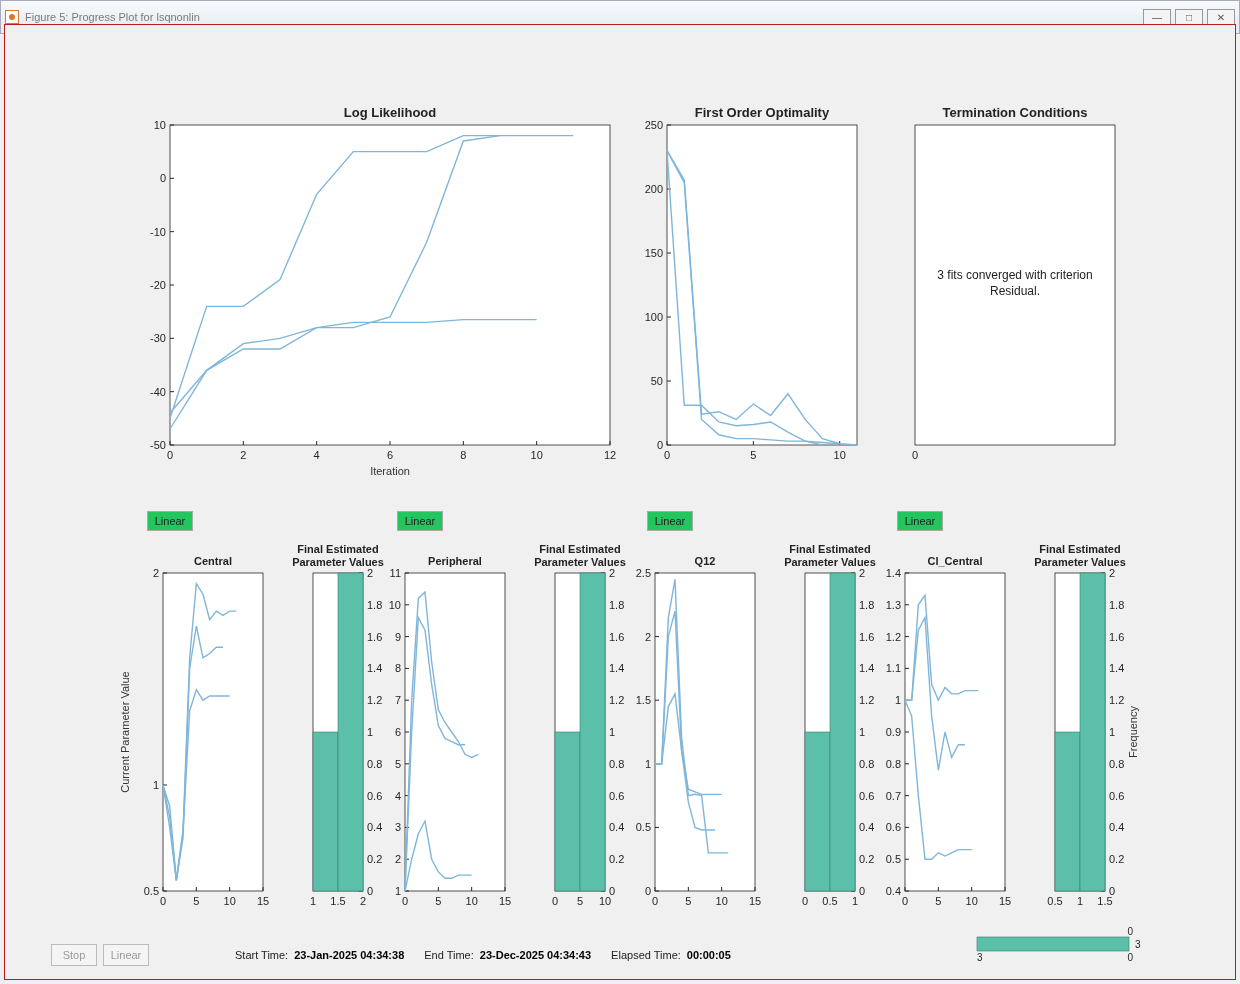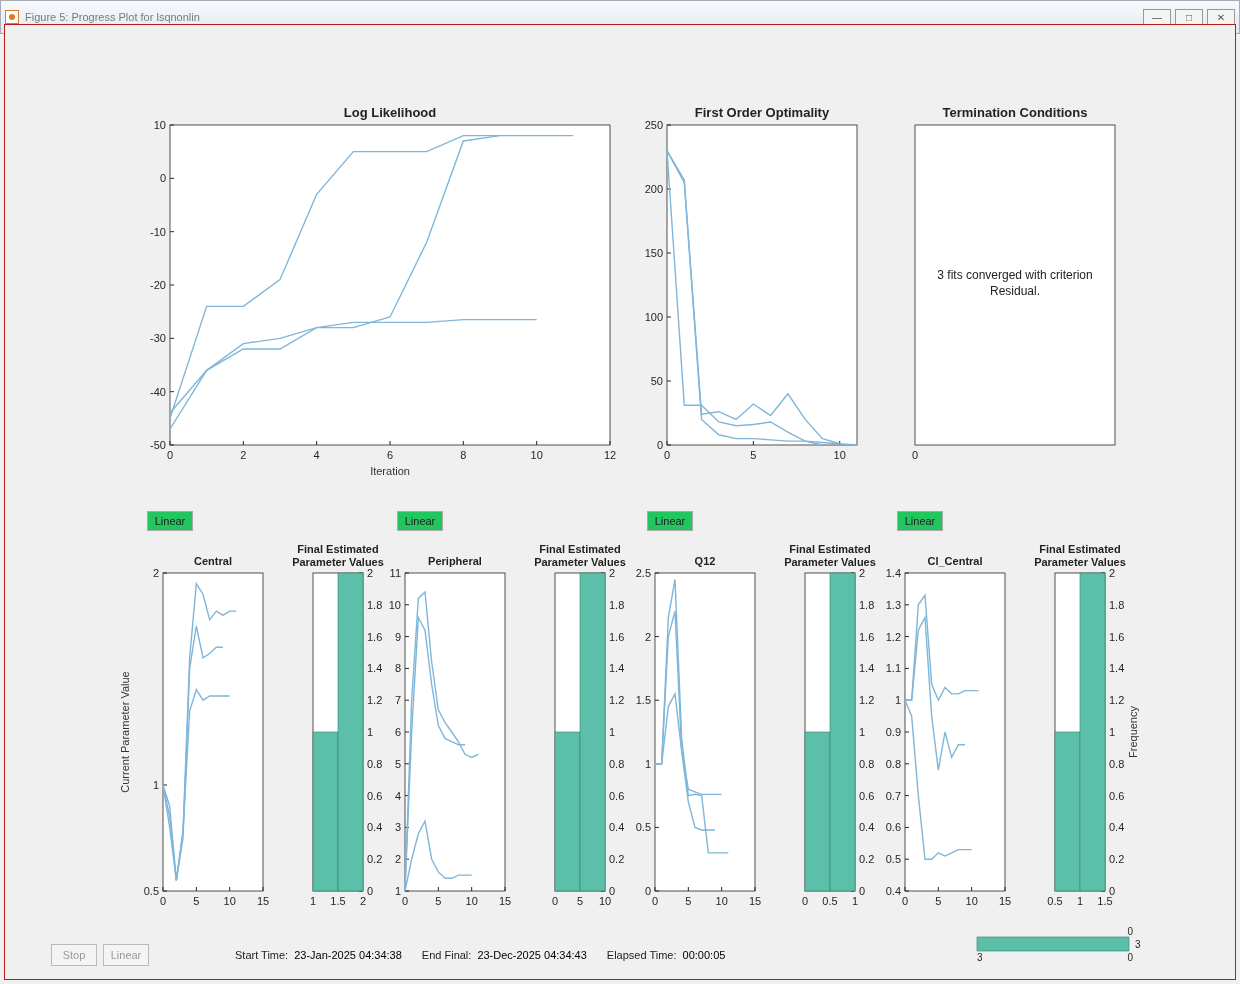--- a/index.html
+++ b/index.html
@@ -66,21 +66,21 @@
     font:11px Arial;
     color:#222;
     padding-left:32px;
   }
   .footer .fbtn {
     height:22px; width:46px;
     border:1px solid #bbb; background:#f4f4f4;
     color:#999; font:11px Arial;
     margin-right:6px; line-height:20px; text-align:center;
   }
-  .footer b{ font-weight:normal; color:#000; }
+  .footer b{ font-weight:bold; color:#000; }
   .term-txt { font:12px Arial; fill:#222; text-anchor:middle; }
   .side-bar-num { font:10px Arial; fill:#262626; }
 </style>
 </head>
 <body>
 
 <div class="titlebar">
   <div class="app-icon"></div>
   <span>Figure 5: Progress Plot for lsqnonlin</span>
   <div class="spacer"></div>
@@ -420,18 +420,18 @@
       <text x="170" y="23" text-anchor="start" class="side-bar-num">3</text>
       <text x="168" y="36" text-anchor="end" class="side-bar-num">0</text>
       <text x="12" y="36" text-anchor="start" class="side-bar-num">3</text>
     </svg>
 
   <div class="footer">
     <div class="fbtn">Stop</div>
     <div class="fbtn">Linear</div>
     <span style="margin-left:80px">Start Time:</span>
     <b style="margin-left:6px">23-Jan-2025 04:34:38</b>
-    <span style="margin-left:20px">End Final:</span>
+    <span style="margin-left:20px">End Time:</span>
     <b style="margin-left:6px">23-Dec-2025 04:34:43</b>
     <span style="margin-left:20px">Elapsed Time:</span>
     <b style="margin-left:6px">00:00:05</b>
   </div>
 </div>
 
 </body></html>

